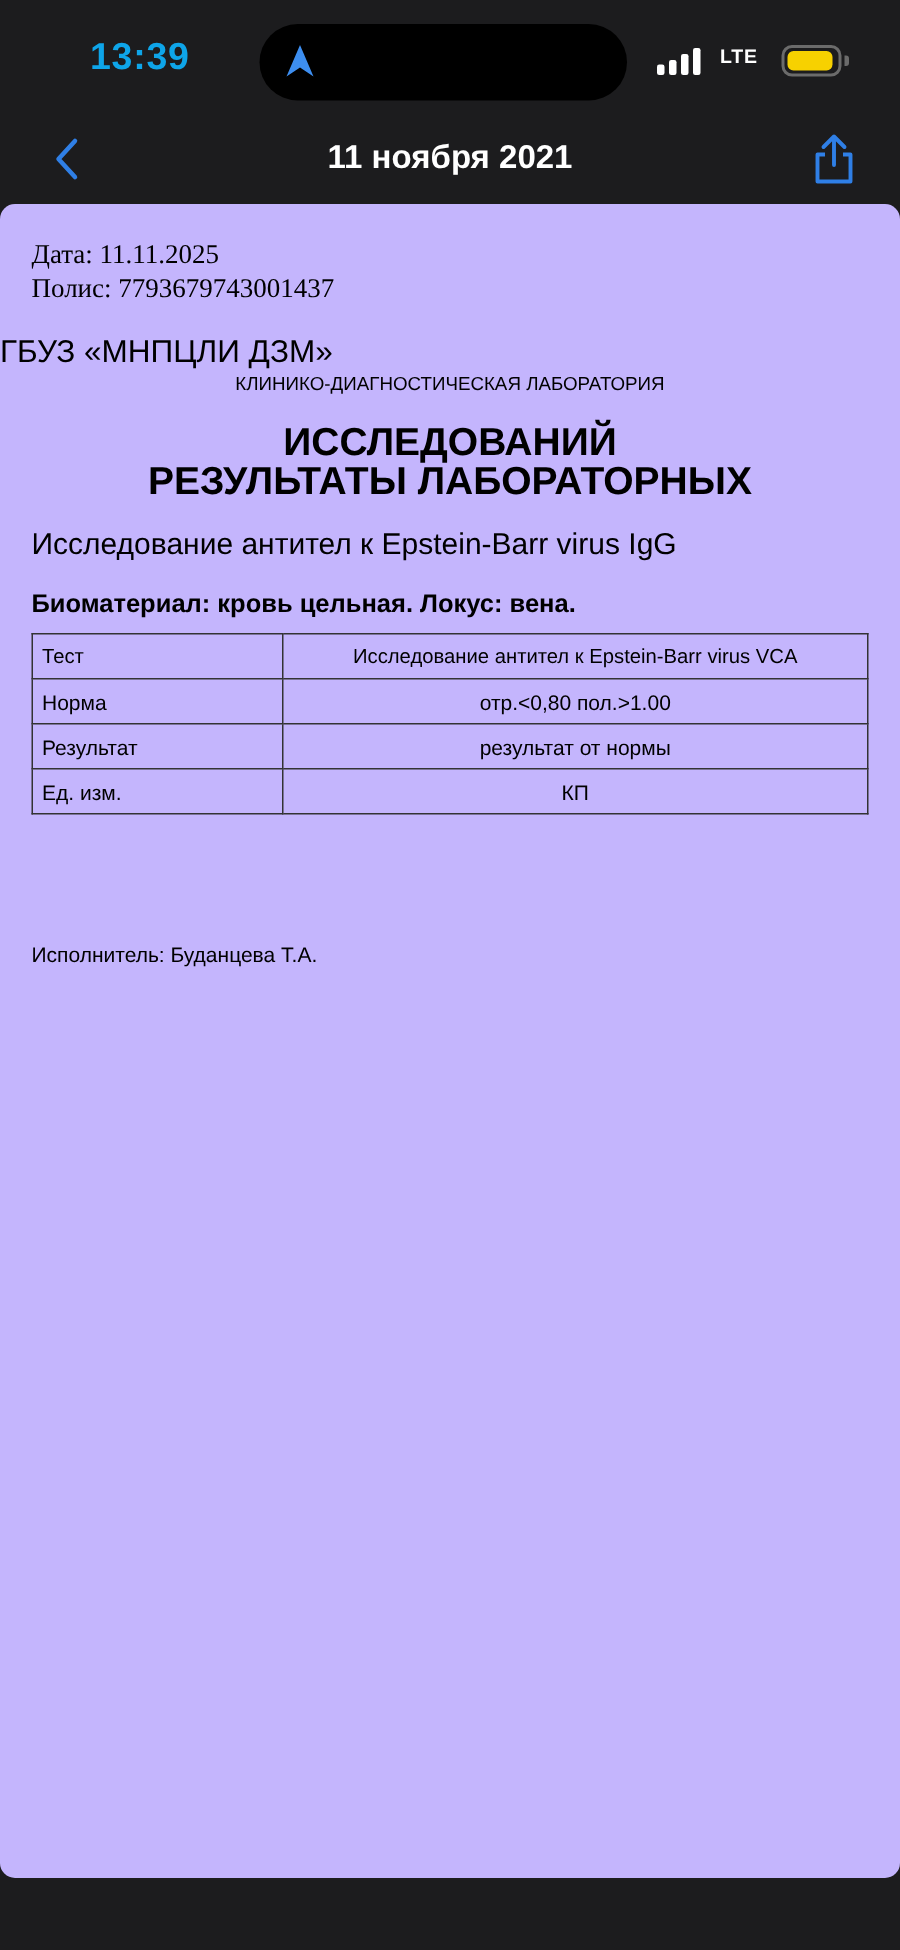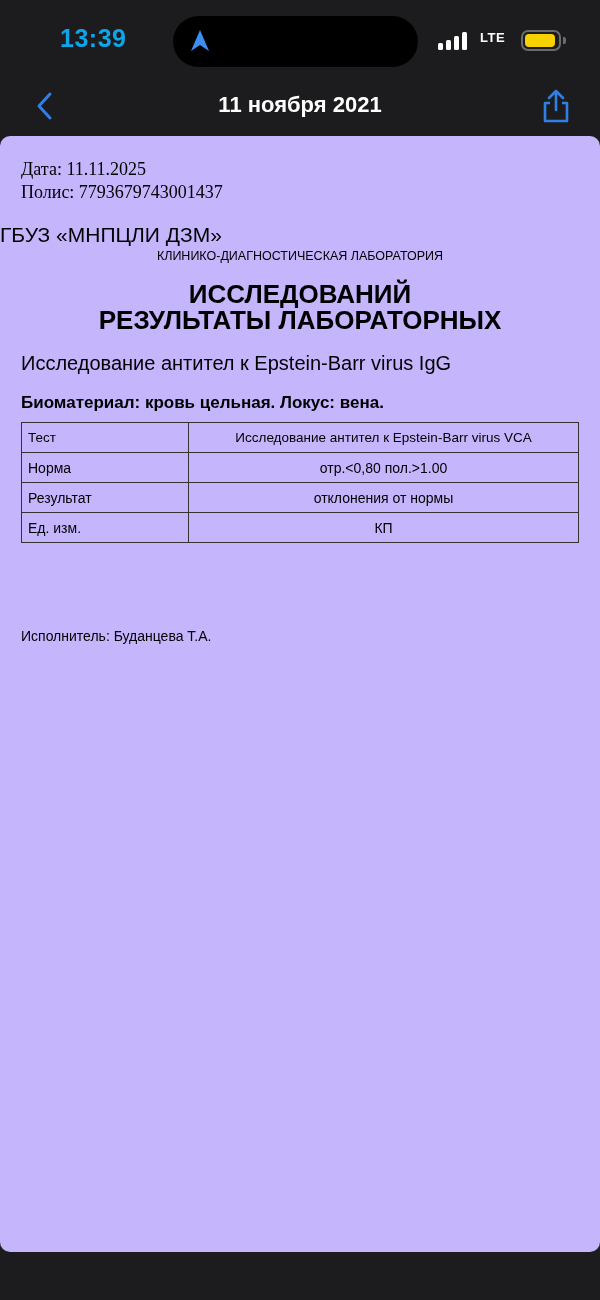--- a/index.html
+++ b/index.html
@@ -93,21 +93,21 @@
         <tr class="head">
       <td class="c1">Тест</td>
       <td class="c2">Исследование антител к Epstein-Barr virus VCA</td>
     </tr>
     <tr>
       <td class="c1">Норма</td>
       <td class="c2">отр.&lt;0,80 пол.&gt;1.00</td>
     </tr>
     <tr>
       <td class="c1">Результат</td>
-      <td class="c2">отклонения от нормы</td>
+      <td class="c2">результат от нормы</td>
     </tr>
     <tr>
       <td class="c1">Ед. изм.</td>
       <td class="c2">КП</td>
     </tr>
   </tbody>
     </table>
 
   <div class="performer">Исполнитель: Буданцева Т.А.</div>
 </div>

